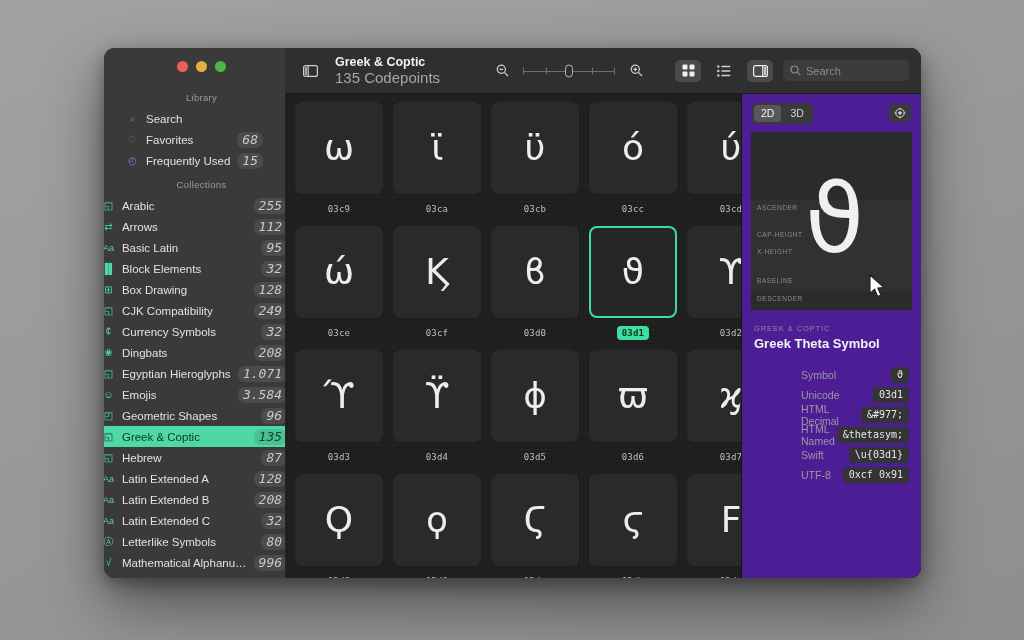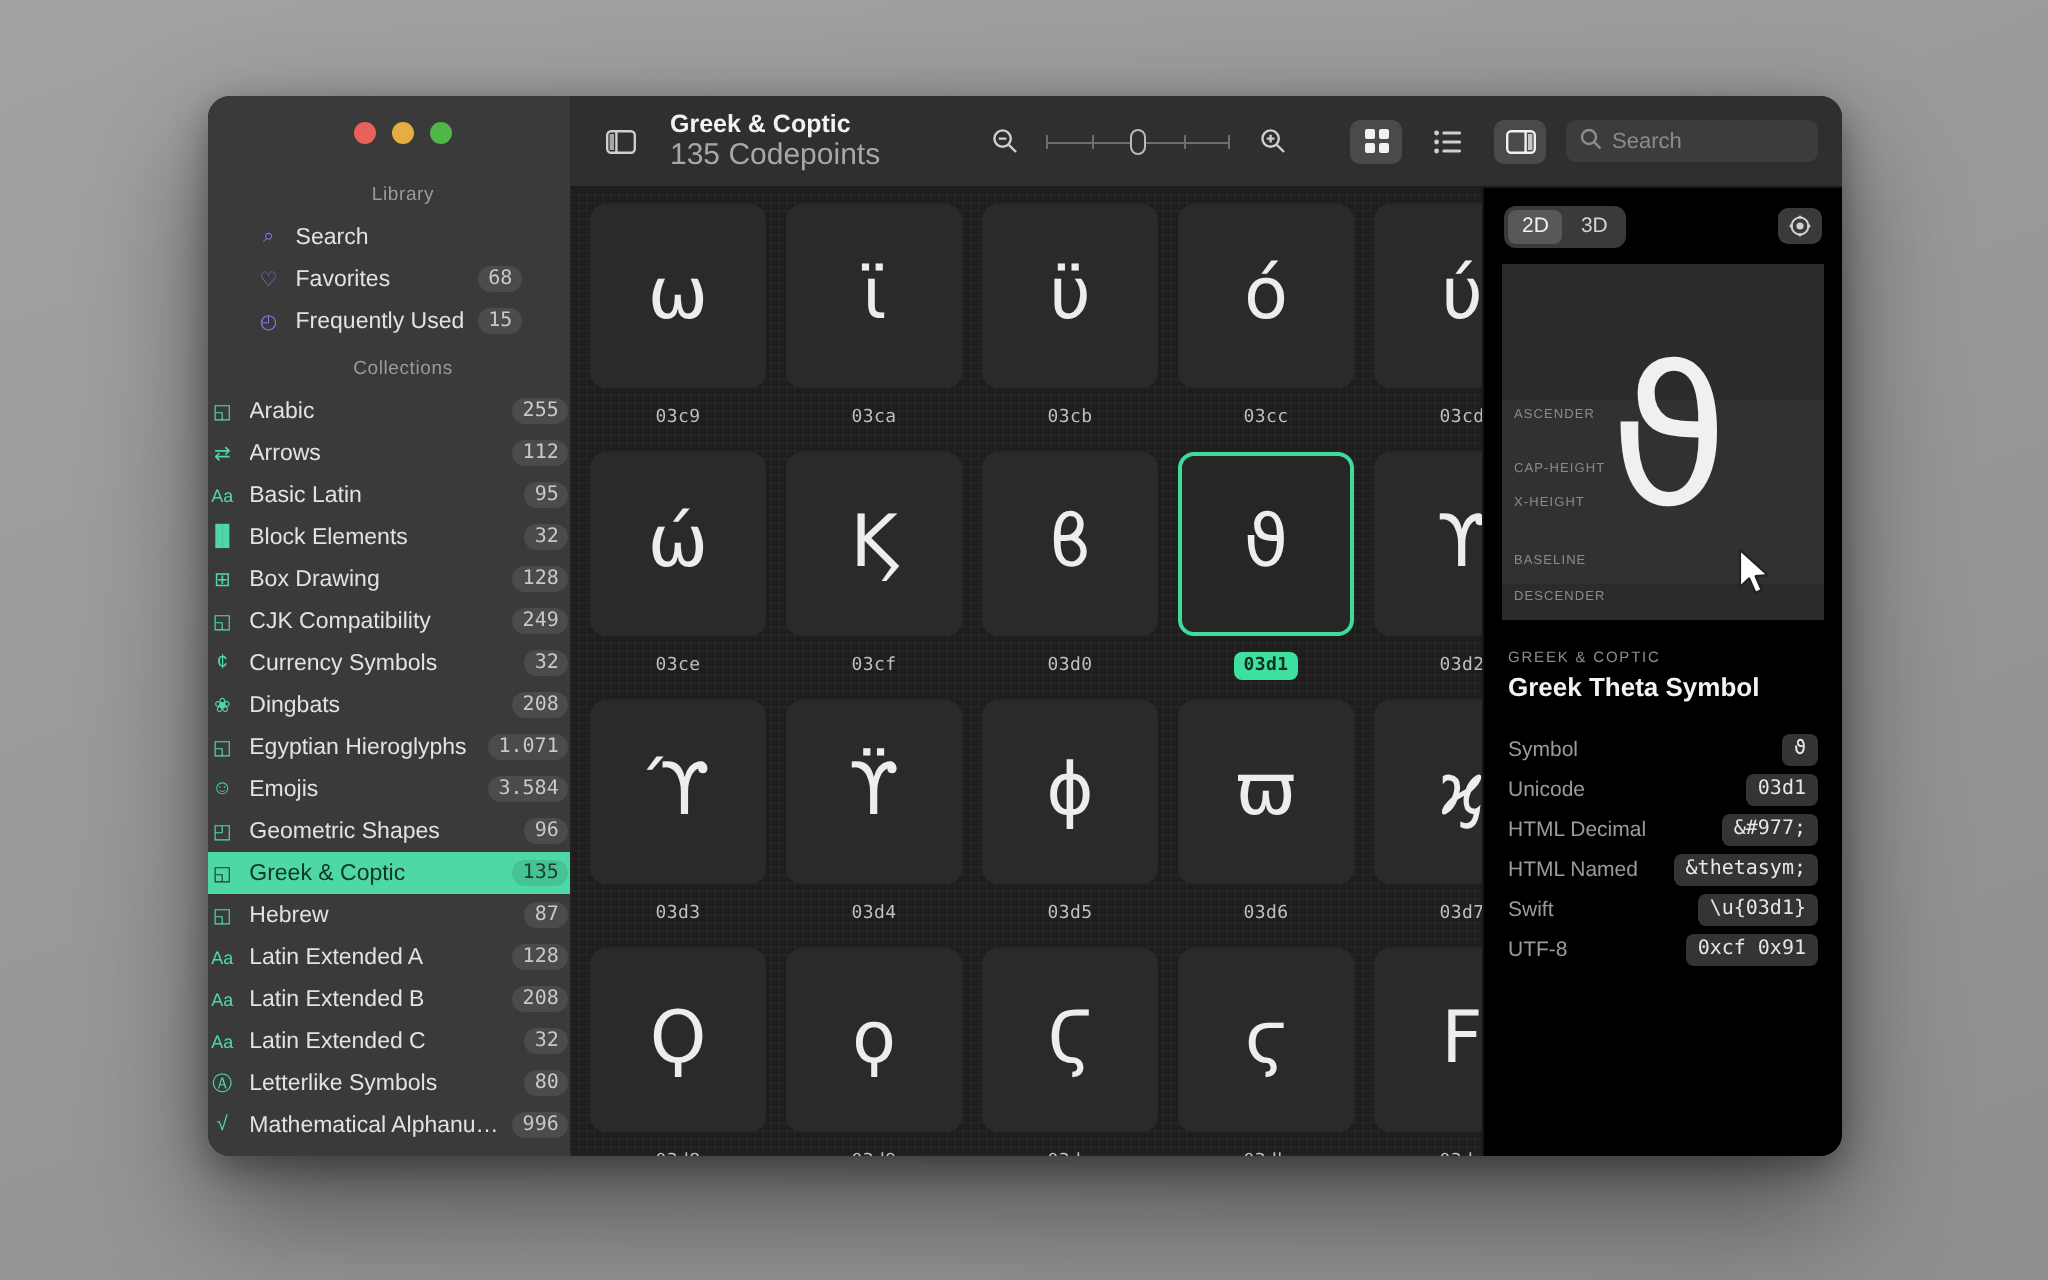--- a/index.html
+++ b/index.html
@@ -68,27 +68,28 @@
   .side-row.selected { background: #4ed8a6; color: #14352a; }
   .side-row.selected .count { background: rgba(0,0,0,.10); color: #1d4034; }
   .side-ico {
     width: 13px; height: 13px;
     flex-shrink: 0;
     display: flex; align-items: center; justify-content: center;
     font-size: 10px;
   }
   .side-label { flex: 1; overflow: hidden; text-overflow: ellipsis; }
   .count {
-    font-size: 10px;
+    font-size: 13px;
     color: #c9c9c9;
     background: #4b4b4b;
     border-radius: 7px;
     padding: 1.5px 5px;
     line-height: 1;
     font-family: "DejaVu Sans Mono", monospace;
+    font-style: italic;
   }
   .scroll-area { flex: 1; overflow: hidden; }
 
   
   #main { flex: 1; display: flex; flex-direction: column; min-width: 0; background: #202020; }
   #toolbar {
     height: 46px;
     background: #2f2f2f;
     display: flex; align-items: center;
     padding: 0 12px;
@@ -185,21 +186,21 @@
     padding: 2px 5px;
     border-radius: 4px;
     letter-spacing: .2px;
   }
   .cell.selected .code { background: #3de09f; color: #10301f; font-weight: bold; }
 
   
   #inspector {
     width: 180px;
     flex-shrink: 0;
-    background: #000000;
+    background: #4c1d95;
     border-left: 1px solid #151515;
     display: flex; flex-direction: column;
     padding: 9px 0 0 0;
     position: relative;
   }
   .insp-top {
     display: flex; align-items: center; justify-content: space-between;
     padding: 0 10px 8px 10px;
   }
   .seg {
@@ -252,20 +253,21 @@
   .insp-kicker {
     font-size: 7.5px; letter-spacing: .9px;
     color: #8e8e8e; text-transform: uppercase;
     margin-bottom: 3px;
   }
   .insp-name { font-size: 13px; font-weight: bold; color: #f3f3f3; }
   .props { padding: 14px 12px 0 12px; }
   .prop {
     display: flex; align-items: center; justify-content: space-between;
     height: 20px;
+    margin-left: 47px;
   }
   .prop .k { font-size: 10.5px; color: #9b9b9b; }
   .prop .v {
     font-size: 10px; color: #e6e6e6;
     background: #343434;
     border-radius: 4px;
     padding: 2px 6px;
     font-family: "DejaVu Sans Mono", monospace;
     line-height: 1.2;
   }

